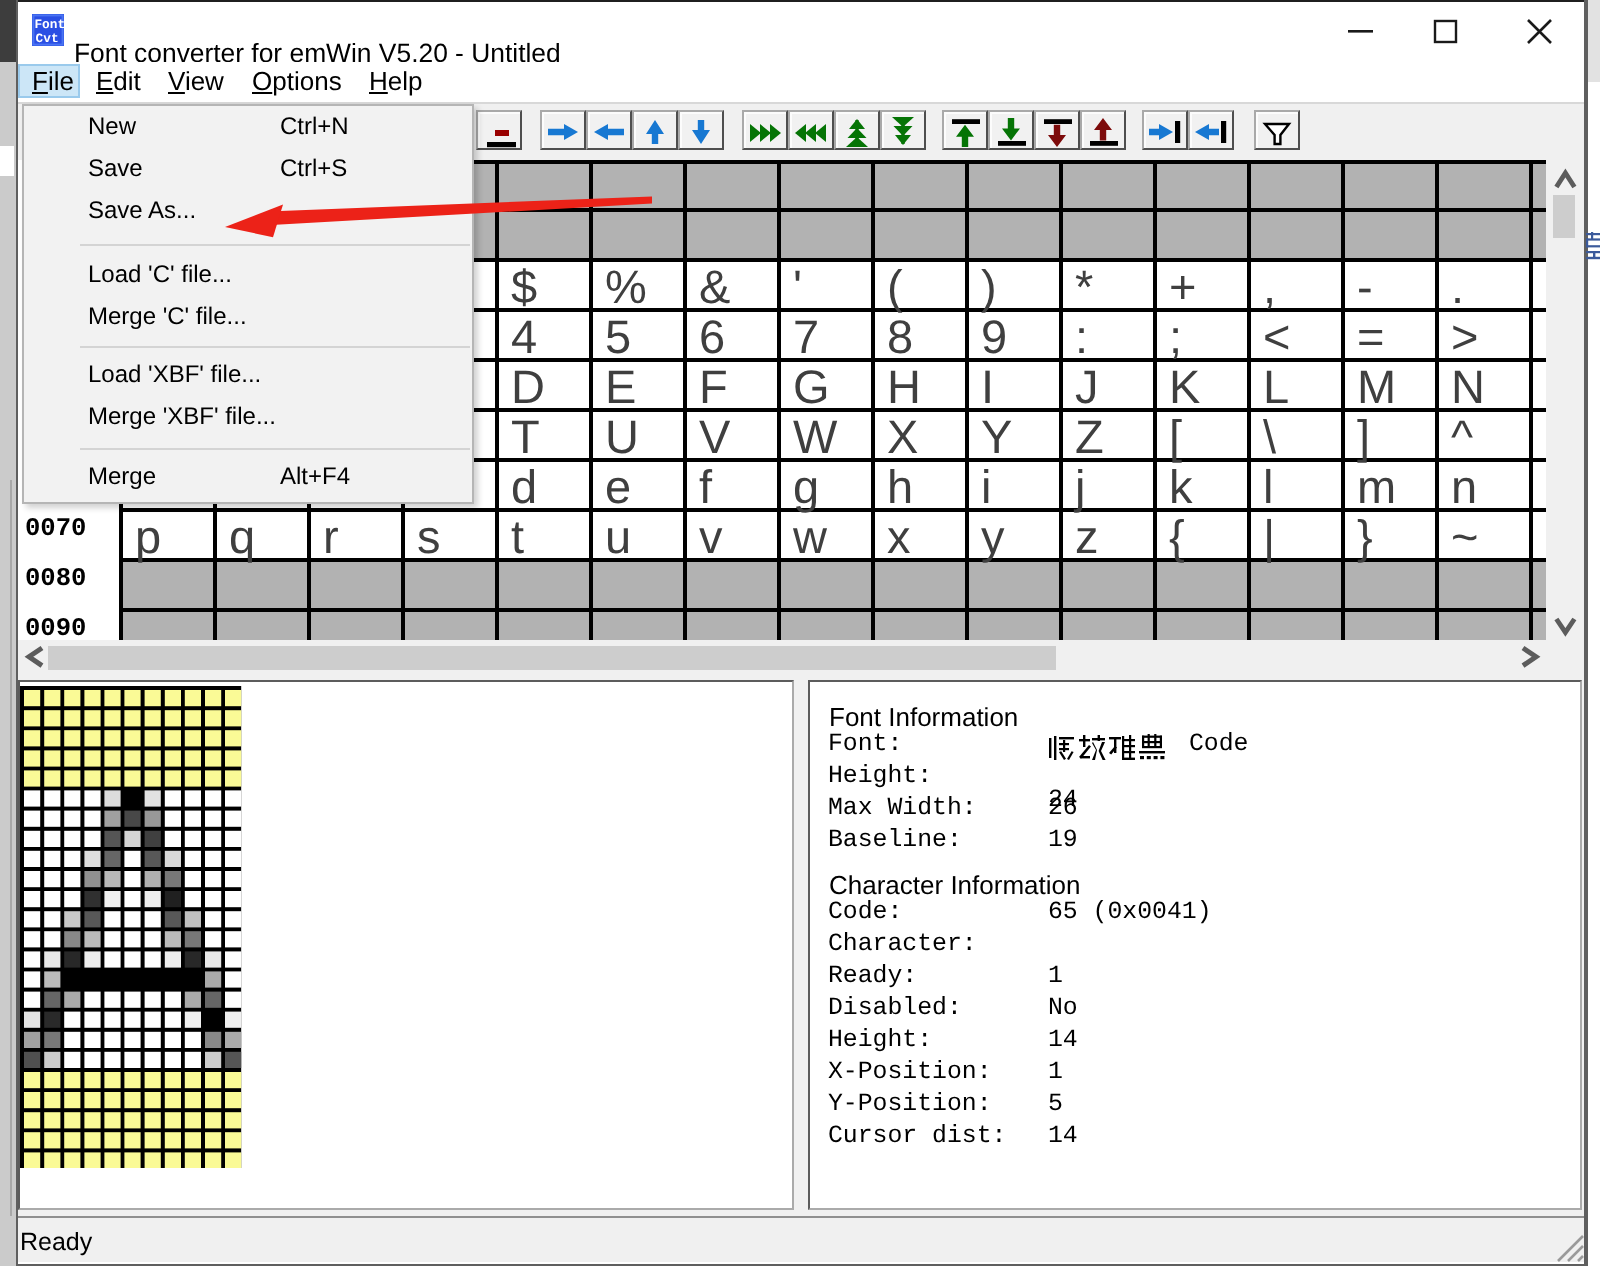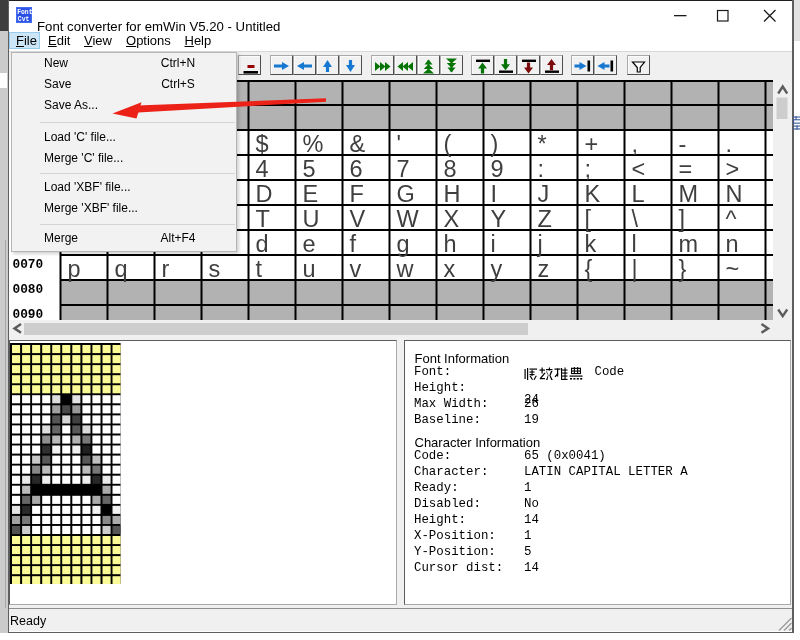--- a/index.html
+++ b/index.html
@@ -51,21 +51,21 @@
 
 
 #sline { position:absolute; left:9.4px; top:608px; width:782.6px; height:1.2px; background:#8f8f8f; }
 #statusbar { position:absolute; left:9.4px; top:609.2px; width:782.6px; height:22.3px; background:#f0f0f0; }
 #ready { position:absolute; left:10px; top:613.5px; font-size:12.5px; color:#000; }
 
 
 #menu { position:absolute; left:11px; top:52px; width:225.5px; height:200px; background:#f2f2f2;
   border:1px solid #b5b5b5; box-shadow:2px 2px 3px rgba(0,0,0,0.18); }
 .mi { position:absolute; left:44px; font-size:12px; color:#000; height:21px; line-height:21px; }
-.ms { position:absolute; left:140px; width:76px; text-align:center; font-size:12px; color:#000; height:21px; line-height:21px; }
+.ms { position:absolute; left:140px; width:76px; text-align:left; font-size:12px; color:#000; height:21px; line-height:21px; }
 .msep { position:absolute; left:40px; width:195px; height:1px; background:#d4d4d4; }
 </style>
 </head>
 <body>
 <div id="page">
   <div id="lstrip"></div>
   <div id="lstrip-top"></div>
   <div id="lstrip-box"></div>
   <div id="lstrip-line"></div>
   <div id="win-bg"></div>
@@ -589,21 +589,20 @@
 <div class="mono" style="left:414px;top:364.5px">Font:</div>
 <div class="mono" style="left:414px;top:380.5px">Height:</div>
 <div class="mono" style="left:524px;top:393px">24</div>
 <div class="mono" style="left:414px;top:396.5px">Max Width:</div>
 <div class="mono" style="left:524px;top:396.5px">26</div>
 <div class="mono" style="left:414px;top:412.5px">Baseline:</div>
 <div class="mono" style="left:524px;top:412.5px">19</div>
 <div class="mono" style="left:414px;top:448.5px">Code:</div>
 <div class="mono" style="left:524px;top:448.5px">65 (0x0041)</div>
 <div class="mono" style="left:414px;top:464.5px">Character:</div>
-<div class="mono" style="left:524px;top:464.5px">LATIN CAPITAL LETTER A</div>
 <div class="mono" style="left:414px;top:480.5px">Ready:</div>
 <div class="mono" style="left:524px;top:480.5px">1</div>
 <div class="mono" style="left:414px;top:496.5px">Disabled:</div>
 <div class="mono" style="left:524px;top:496.5px">No</div>
 <div class="mono" style="left:414px;top:512.5px">Height:</div>
 <div class="mono" style="left:524px;top:512.5px">14</div>
 <div class="mono" style="left:414px;top:528.5px">X-Position:</div>
 <div class="mono" style="left:524px;top:528.5px">1</div>
 <div class="mono" style="left:414px;top:544.5px">Y-Position:</div>
 <div class="mono" style="left:524px;top:544.5px">5</div>

